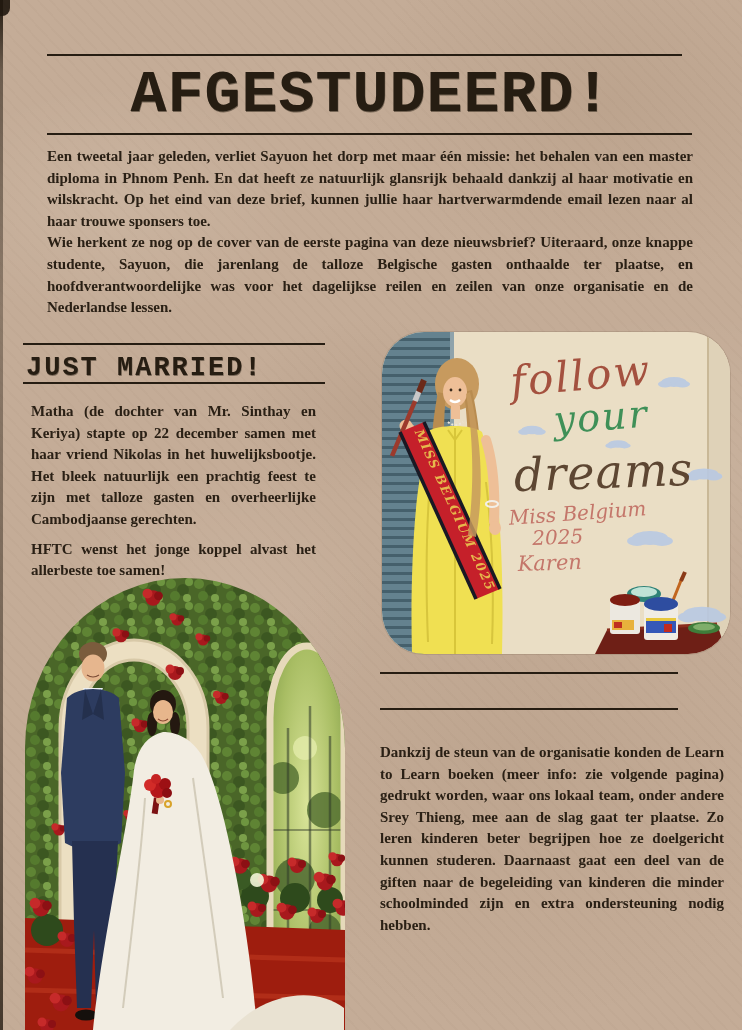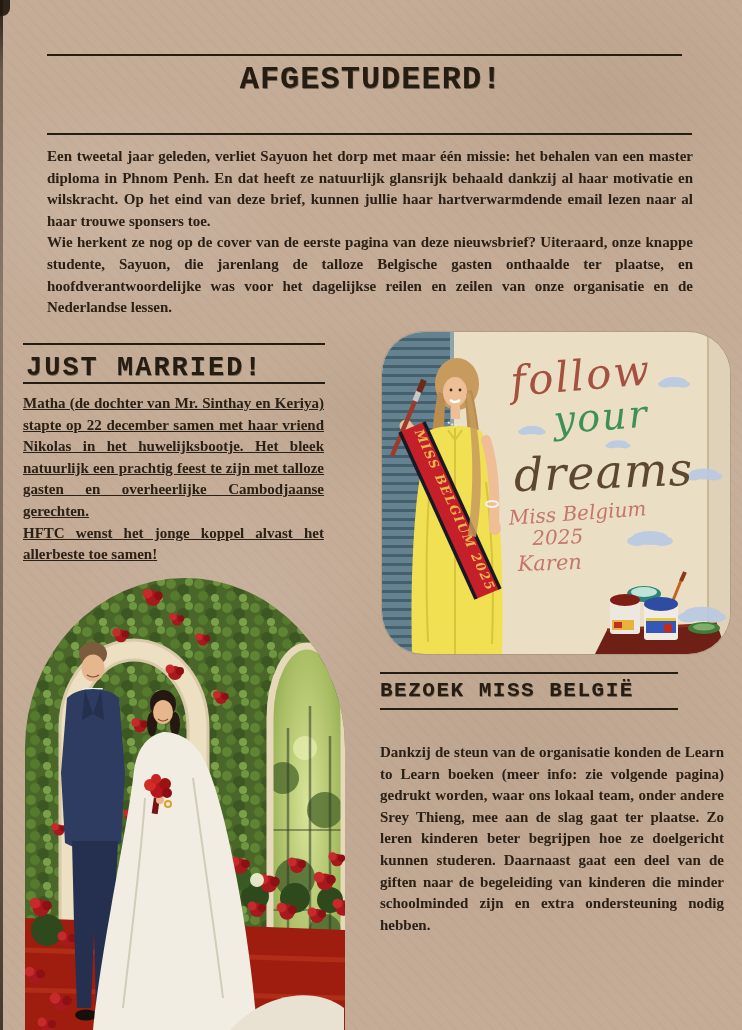--- a/index.html
+++ b/index.html
@@ -19,34 +19,34 @@
   }
   .abs{position:absolute;}
   .edge-left{left:0;top:0;width:3px;height:100%;
     background:linear-gradient(180deg,#241b11 0%,rgba(36,27,17,.55) 7%,rgba(36,27,17,.35) 30%,rgba(36,27,17,.5) 70%,rgba(36,27,17,.8) 100%);}
   .corner-tl{left:0;top:0;width:10px;height:16px;background:#221910;border-radius:0 0 8px 0;opacity:.92;}
   .rule{background:var(--ink,#261d12);height:2px;}
   .masthead{left:47px;top:22px;width:646px;display:flex;justify-content:space-between;
     font-size:14px;font-weight:700;letter-spacing:.2px;}
   .rule-top{left:47px;top:54px;width:635px;}
   .title{left:0;top:61px;width:742px;text-align:center;
-    font-family:"Liberation Mono", monospace;font-weight:700;font-size:32px;letter-spacing:1px;
+    font-family:"Liberation Mono", monospace;font-weight:700;font-size:60px;letter-spacing:1px;
     text-shadow:.6px .6px 0 rgba(38,29,18,.5);}
   .rule-title{left:47px;top:133px;width:645px;}
   .bodytext{font-size:15px;font-weight:700;line-height:21.6px;color:#2a2015;}
   .just{text-align:justify;text-align-last:left;}
   .intro{left:47px;top:146px;width:646px;}
   .intro p{margin:0;}
   .sec-rule-l1{left:23px;top:343px;width:302px;}
   .sec-head-l{left:23px;top:350px;width:302px;font-family:"Liberation Mono",monospace;
     font-weight:700;font-size:27px;letter-spacing:2px;white-space:nowrap;
     text-shadow:.5px .5px 0 rgba(38,29,18,.45);}
   .sec-rule-l2{left:23px;top:382px;width:302px;}
   .leftcol-p{left:23px;top:393px;width:301px;}
-  .leftcol-p p{margin:0;text-decoration:underline;}
+  .leftcol-p p{margin:8px;}
   .wedding{left:25px;top:578px;width:320px;height:452px;margin:0;}
   .missphoto{left:382px;top:332px;width:348px;height:322px;margin:0;border-radius:42px;overflow:hidden;
     box-shadow:0 0 0 1px rgba(90,70,50,.15);}
   .sec-rule-r1{left:380px;top:672px;width:298px;}
   .sec-head-r{left:380px;top:679px;width:320px;font-family:"Liberation Mono",monospace;
     font-weight:700;font-size:21px;letter-spacing:1.5px;white-space:nowrap;
     text-shadow:.5px .5px 0 rgba(38,29,18,.45);}
   .sec-rule-r2{left:380px;top:708px;width:298px;}
   .rightcol-p1{left:380px;top:721px;width:344px;}
   .rightcol-p2{left:380px;top:742px;width:344px;}
@@ -301,20 +301,19 @@
           <line x1="18" y1="100" x2="94" y2="267" stroke="#191924" stroke-width="3.5"></line>
           <text transform="translate(69 180) rotate(65.5)" text-anchor="middle" font-family="DejaVu Serif, serif" font-style="italic" font-weight="bold" font-size="12.5" letter-spacing="1.5" fill="var(--sash-gold,#e6b84c)">MISS BELGIUM 2025</text>
         </g>
 
         <path d="M88 60 C100 110 102 160 94 205 L86 203 C92 160 92 108 84 62 Z" fill="#c79a5e" opacity=".85"></path>
       </g>
     </svg>
   </figure>
 
   <div class="abs rule sec-rule-r1"></div>
-  <h2 class="abs sec-head-r" style="margin:0;">BEZOEK MISS BELGIË</h2>
   <div class="abs rule sec-rule-r2"></div>
 
   <div class="abs rightcol-p2 bodytext just">
     <p>Dankzij de steun van de organisatie konden de Learn to Learn boeken (meer info: zie volgende pagina) gedrukt worden, waar ons lokaal team, onder andere Srey Thieng, mee aan de slag gaat ter plaatse. Zo leren kinderen beter begrijpen hoe ze doelgericht kunnen studeren. Daarnaast gaat een deel van de giften naar de begeleiding van kinderen die minder schoolminded zijn en extra ondersteuning nodig hebben.</p>
   </div>
 
 </div>
 
 </body></html>

